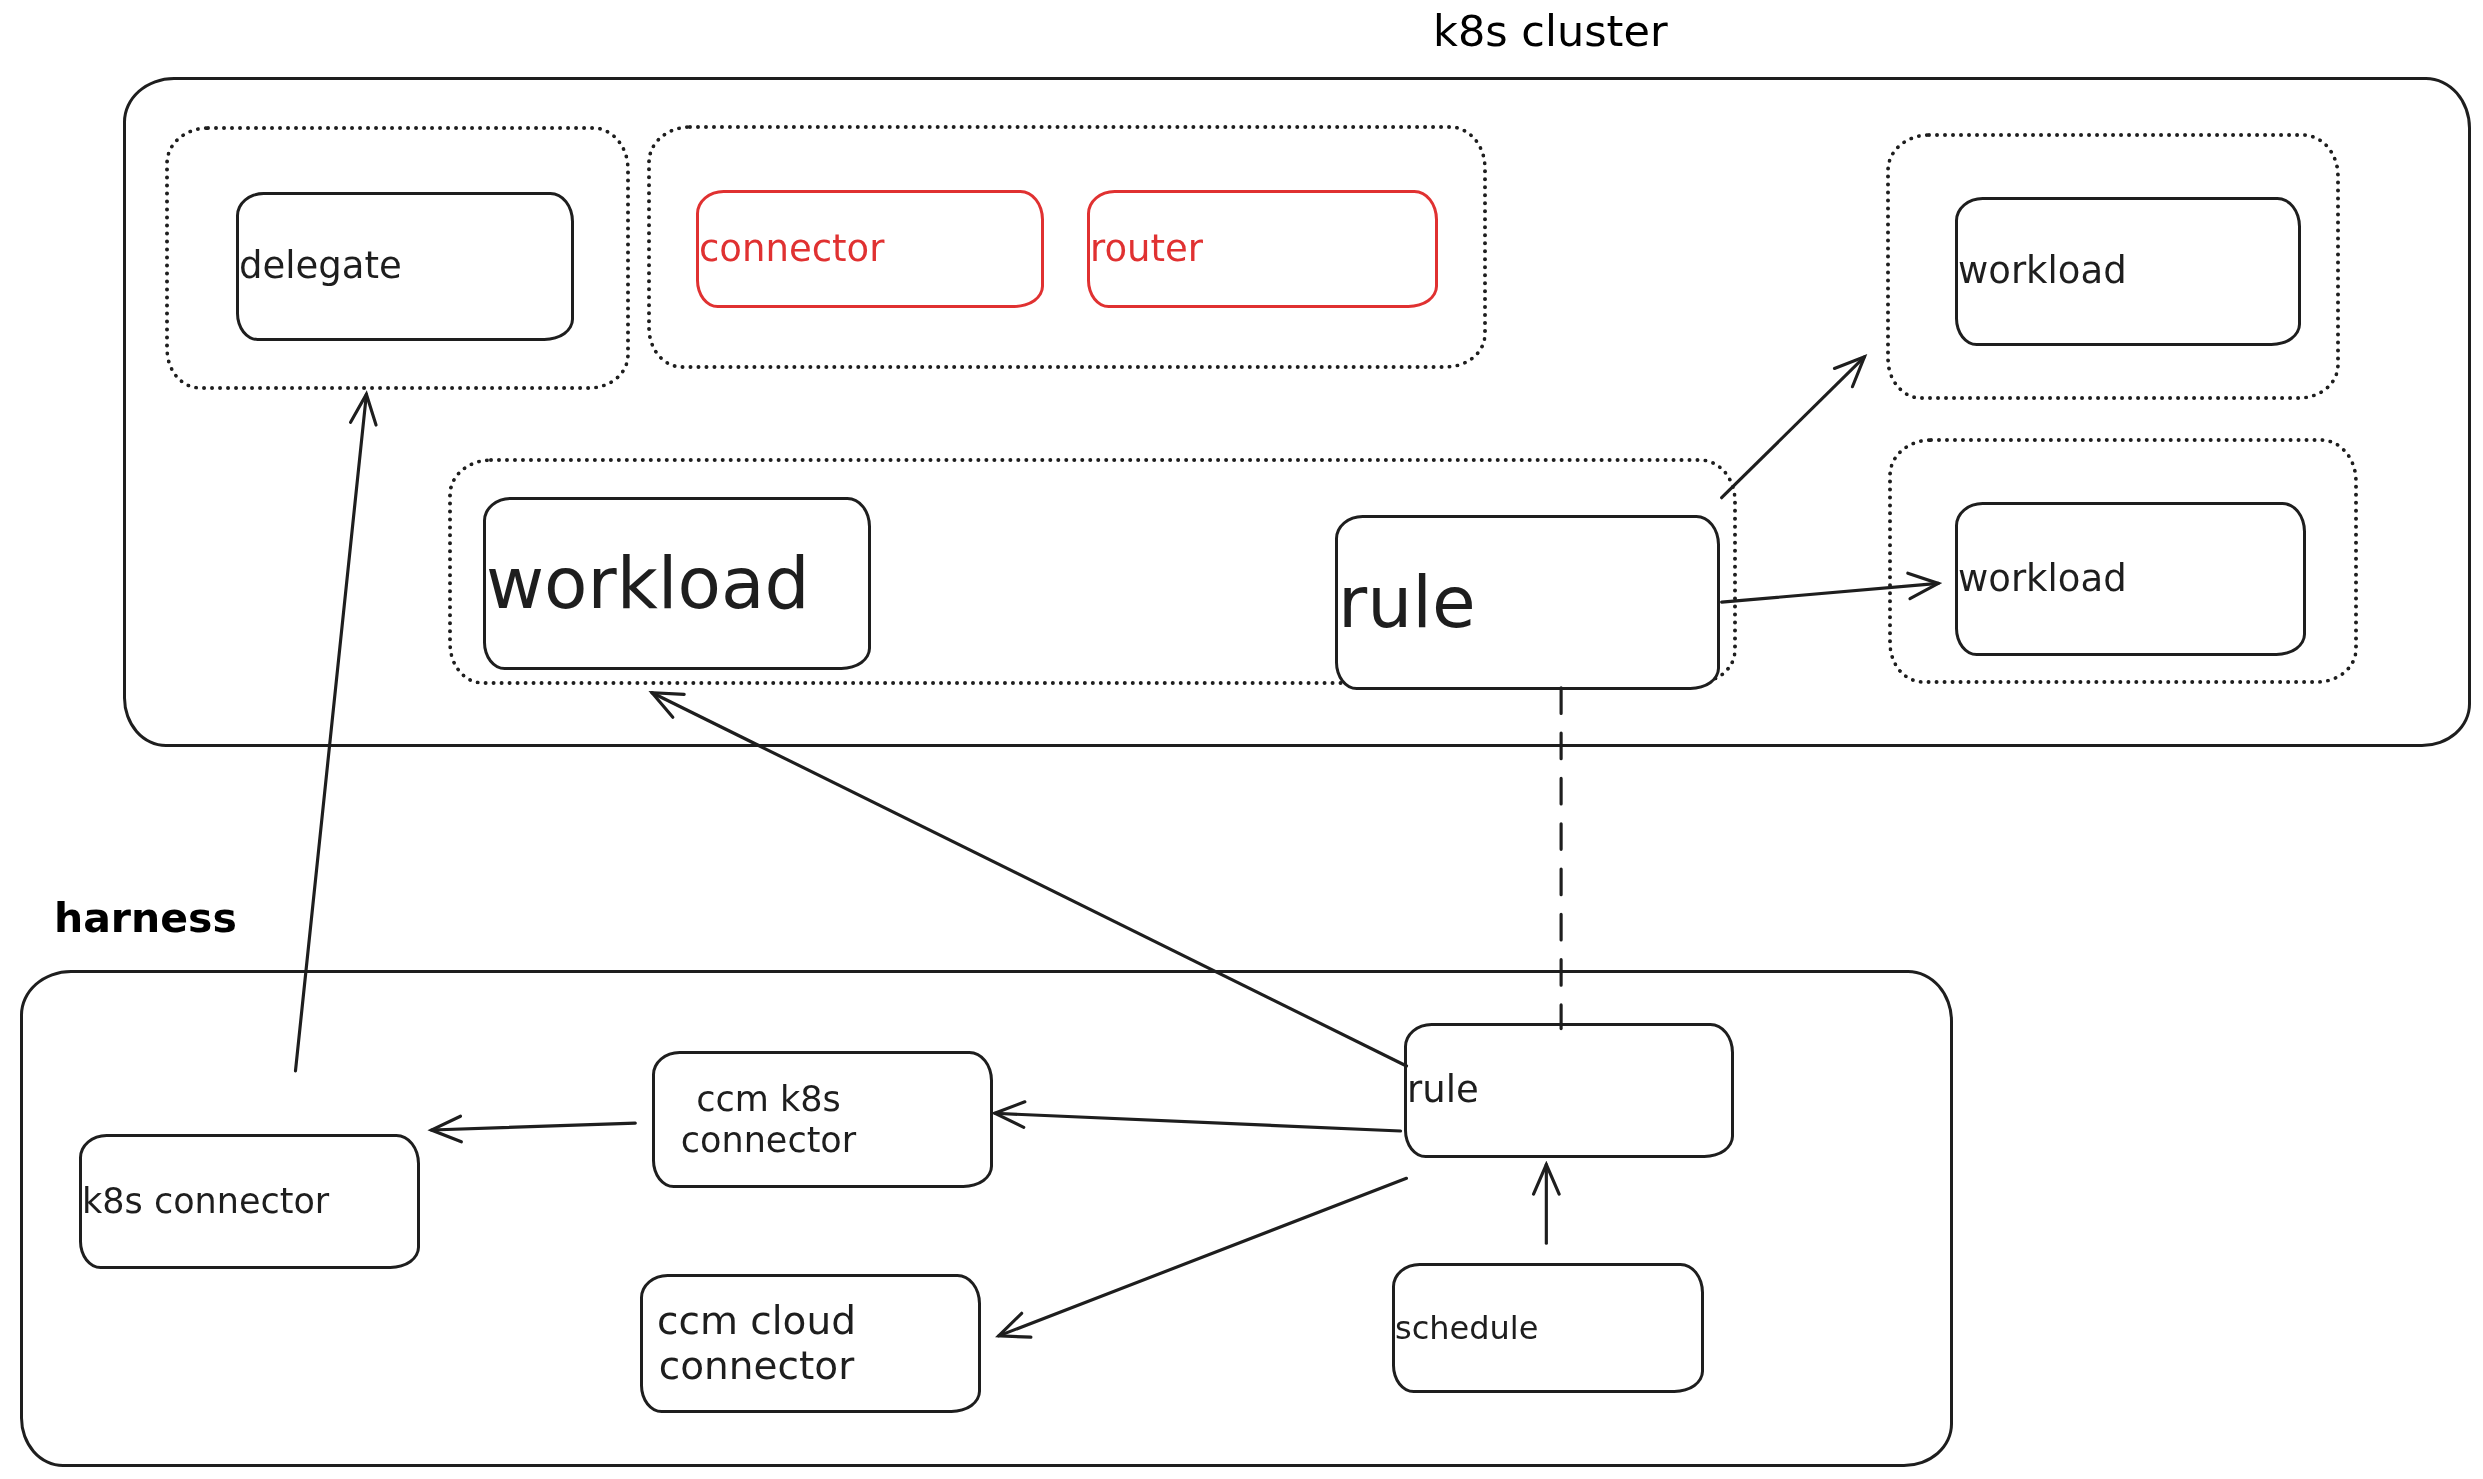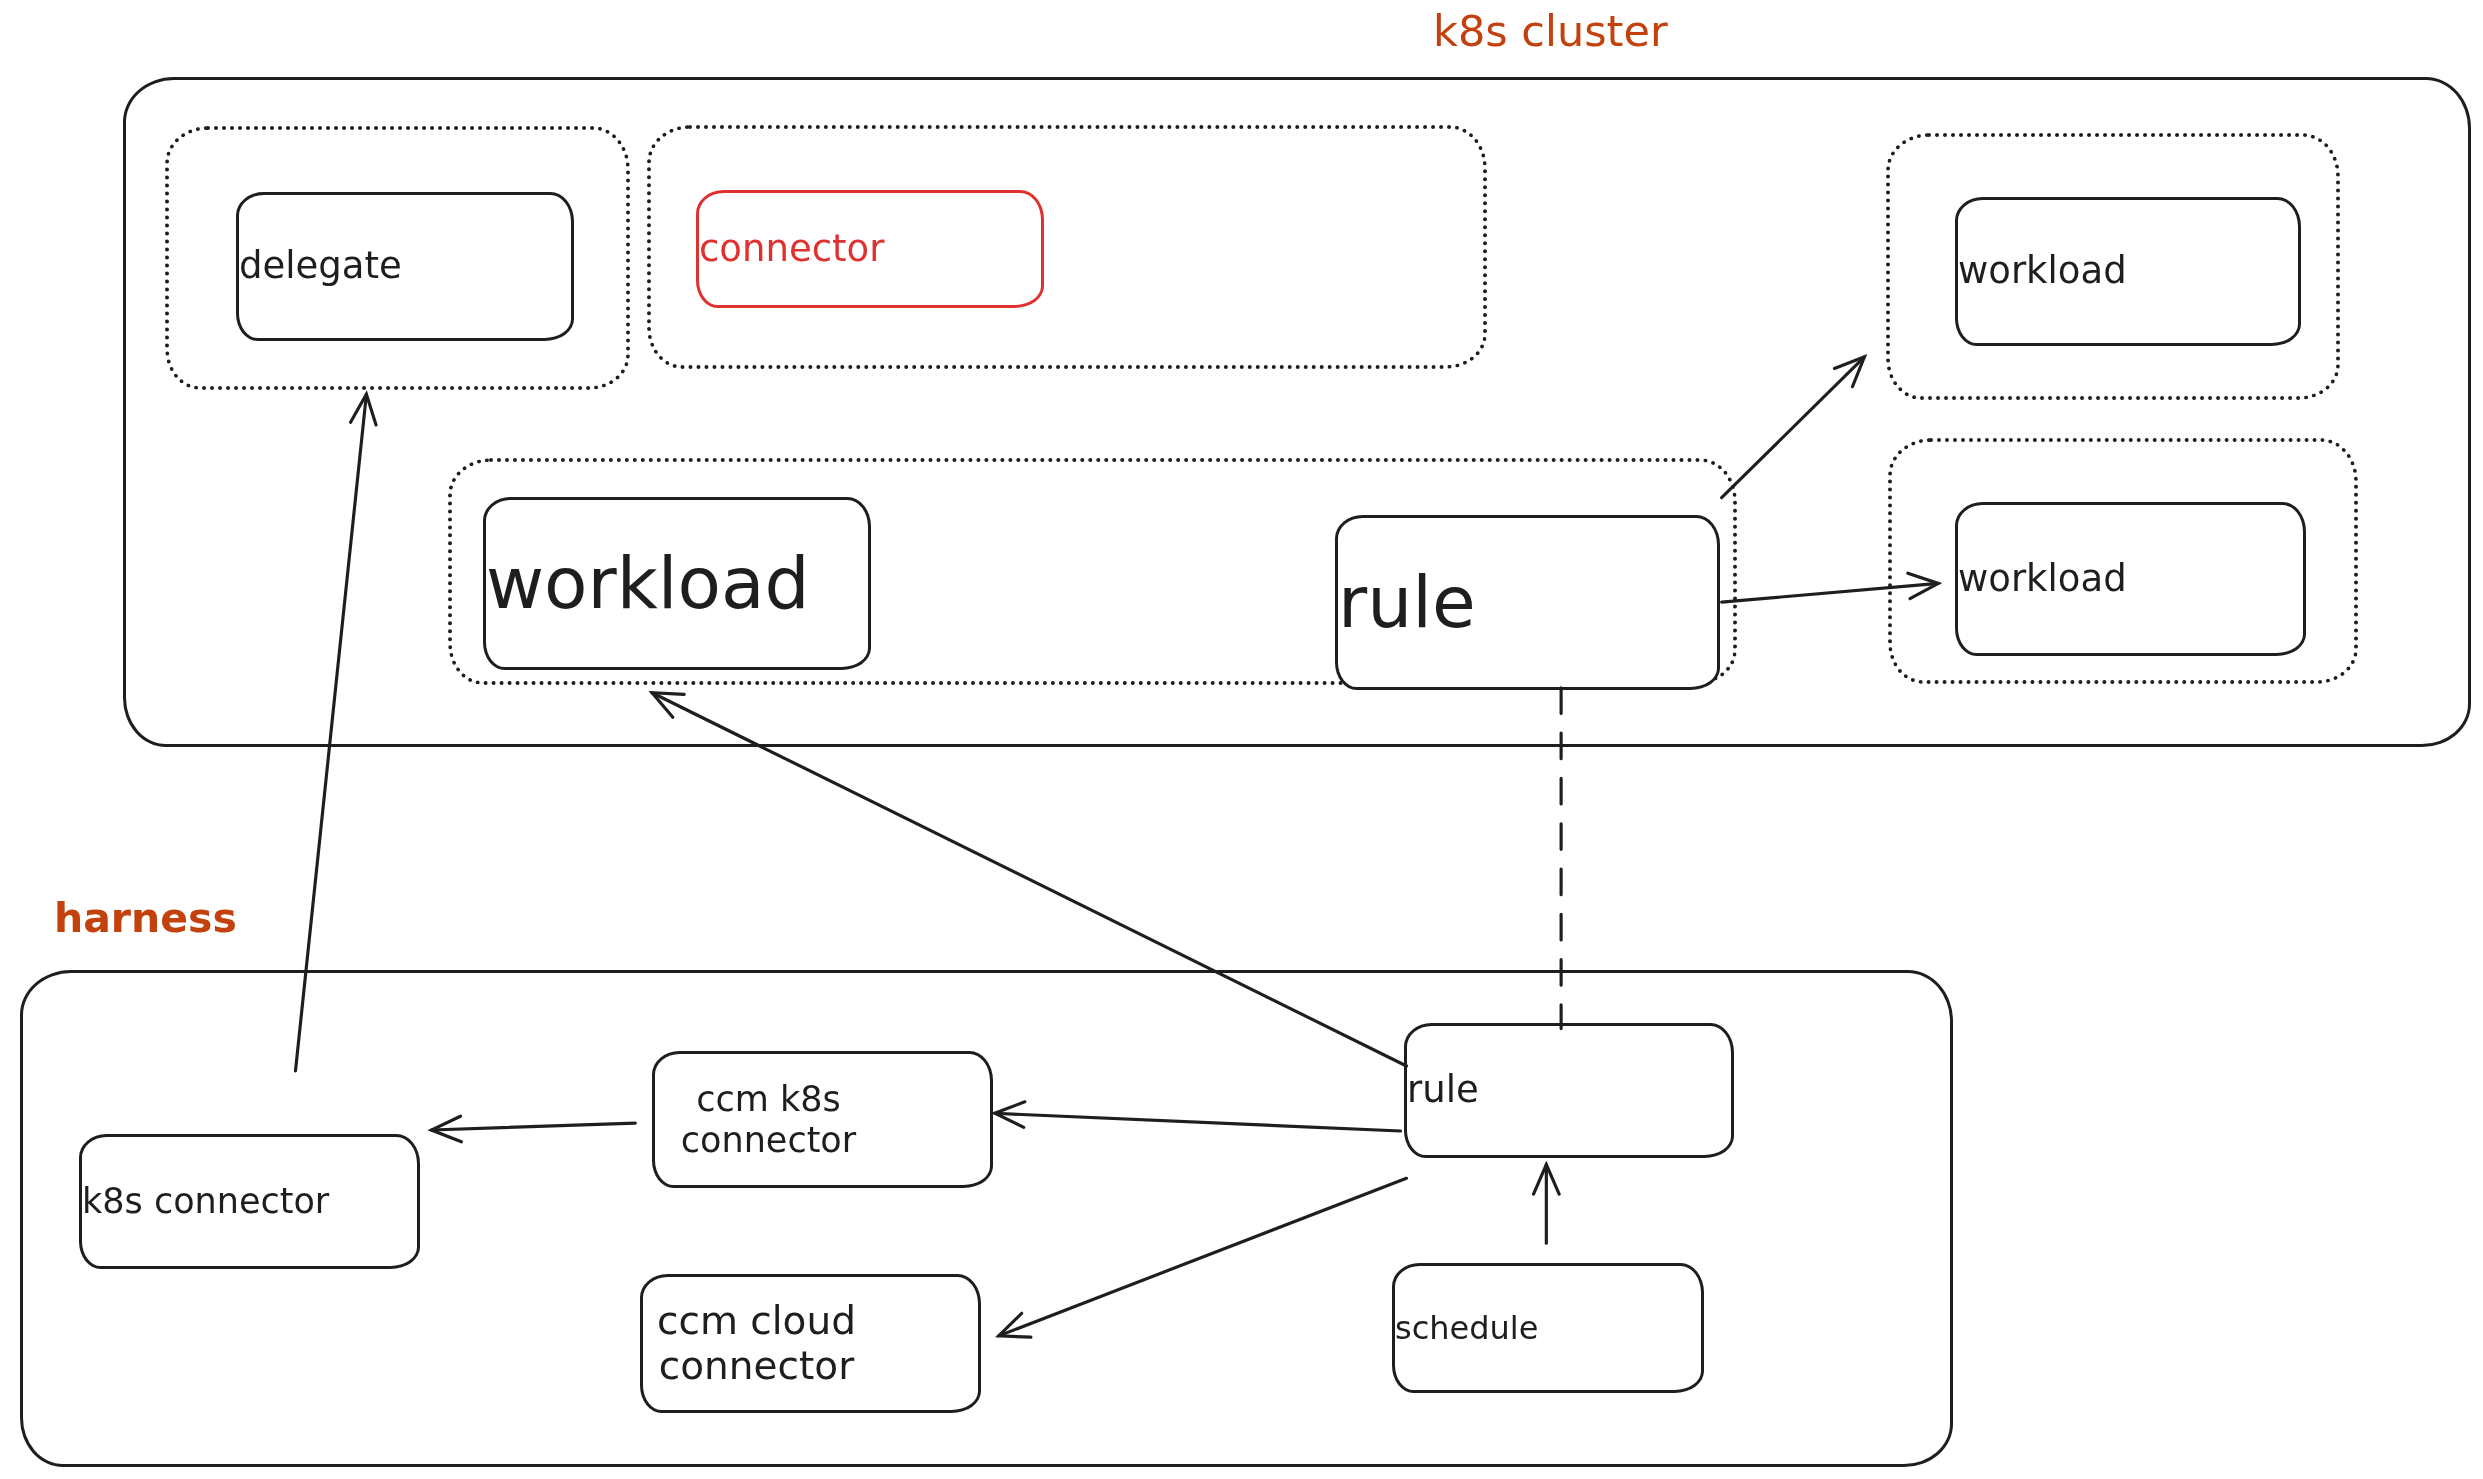--- a/index.html
+++ b/index.html
@@ -18,21 +18,21 @@
   
   .node{position:absolute;border:3.4px solid #1e1e1e;background:#ffffff;
         border-radius:27.6px 23.6px 29.6px 21.7px / 23.6px 29.6px 21.7px 27.6px;
         display:flex;align-items:center;
         font-size:37px;line-height:1.15;text-align:center;}
   .node.big{font-size:71px;}
   .node.red{border-color:#e03131;color:#e03131;}
   .node .lbl{display:block;}
   .node .wrap{max-width:227px;}
 
-  .float-label{position:absolute;font-size:43px;color:#c2410c;white-space:nowrap;}
+  .float-label{position:absolute;font-size:43px;color:#000000;white-space:nowrap;}
   .float-label.small{font-size:41px;}
 
   svg.wires{position:absolute;left:0;top:0;pointer-events:none;}
   svg.wires path, svg.wires line{stroke:#1e1e1e;stroke-width:3.2px;fill:none;
         stroke-linecap:round;}
 </style>
 </head>
 <body>
 
 <div class="stage">
@@ -47,20 +47,23 @@
   <div class="group" style="left:647px;top:125px;width:832px;height:236px;"></div>
   <div class="group" style="left:448px;top:458px;width:1281px;height:219px;"></div>
   <div class="group" style="left:1886px;top:133px;width:446px;height:259px;"></div>
   <div class="group" style="left:1888px;top:438px;width:462px;height:238px;"></div>
 
   <div class="node" style="left:236px;top:192px;width:332px;height:143px;">
     <span class="lbl">delegate</span>
   </div>
   <div class="node red" style="left:696px;top:190px;width:342px;height:112px;">
     <span class="lbl">connector</span>
+  </div>
+  <div class="node red" style="left:1087px;top:190px;width:345px;height:112px;">
+    <span class="lbl">router</span>
   </div>
   <div class="node big" style="left:483px;top:497px;width:382px;height:167px;">
     <span class="lbl">workload</span>
   </div>
   <div class="node big" style="left:1335px;top:515px;width:379px;height:169px;">
     <span class="lbl">rule</span>
   </div>
   <div class="node" style="left:1955px;top:197px;width:340px;height:143px;">
     <span class="lbl">workload</span>
   </div>

